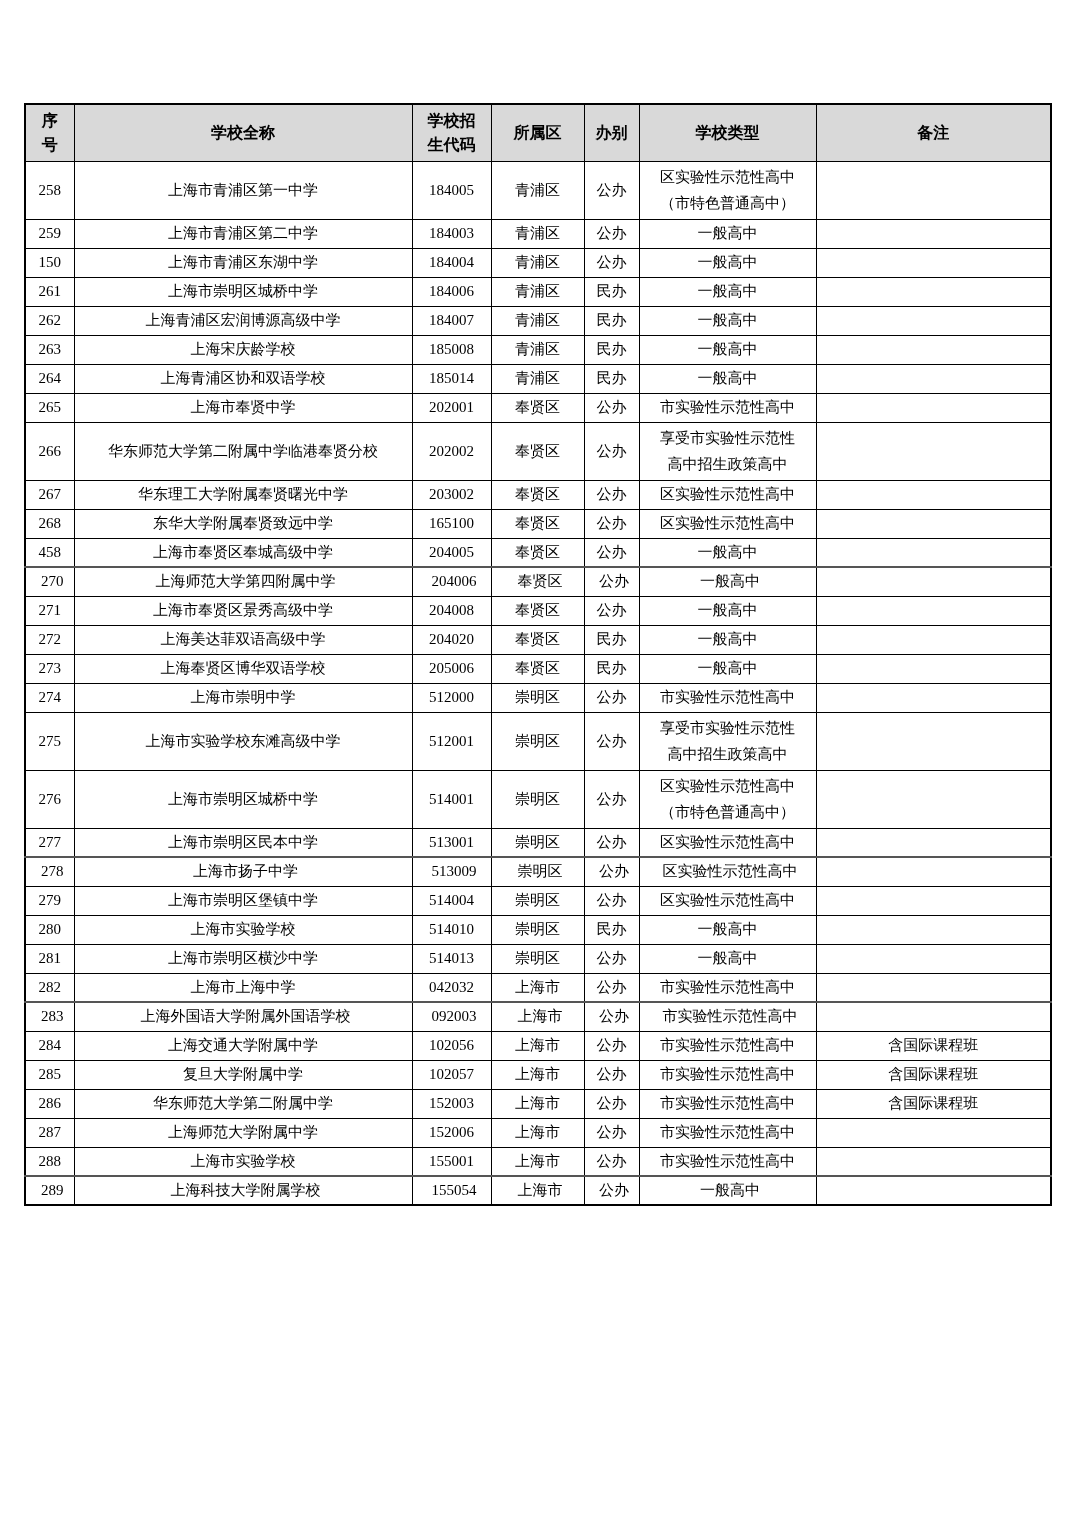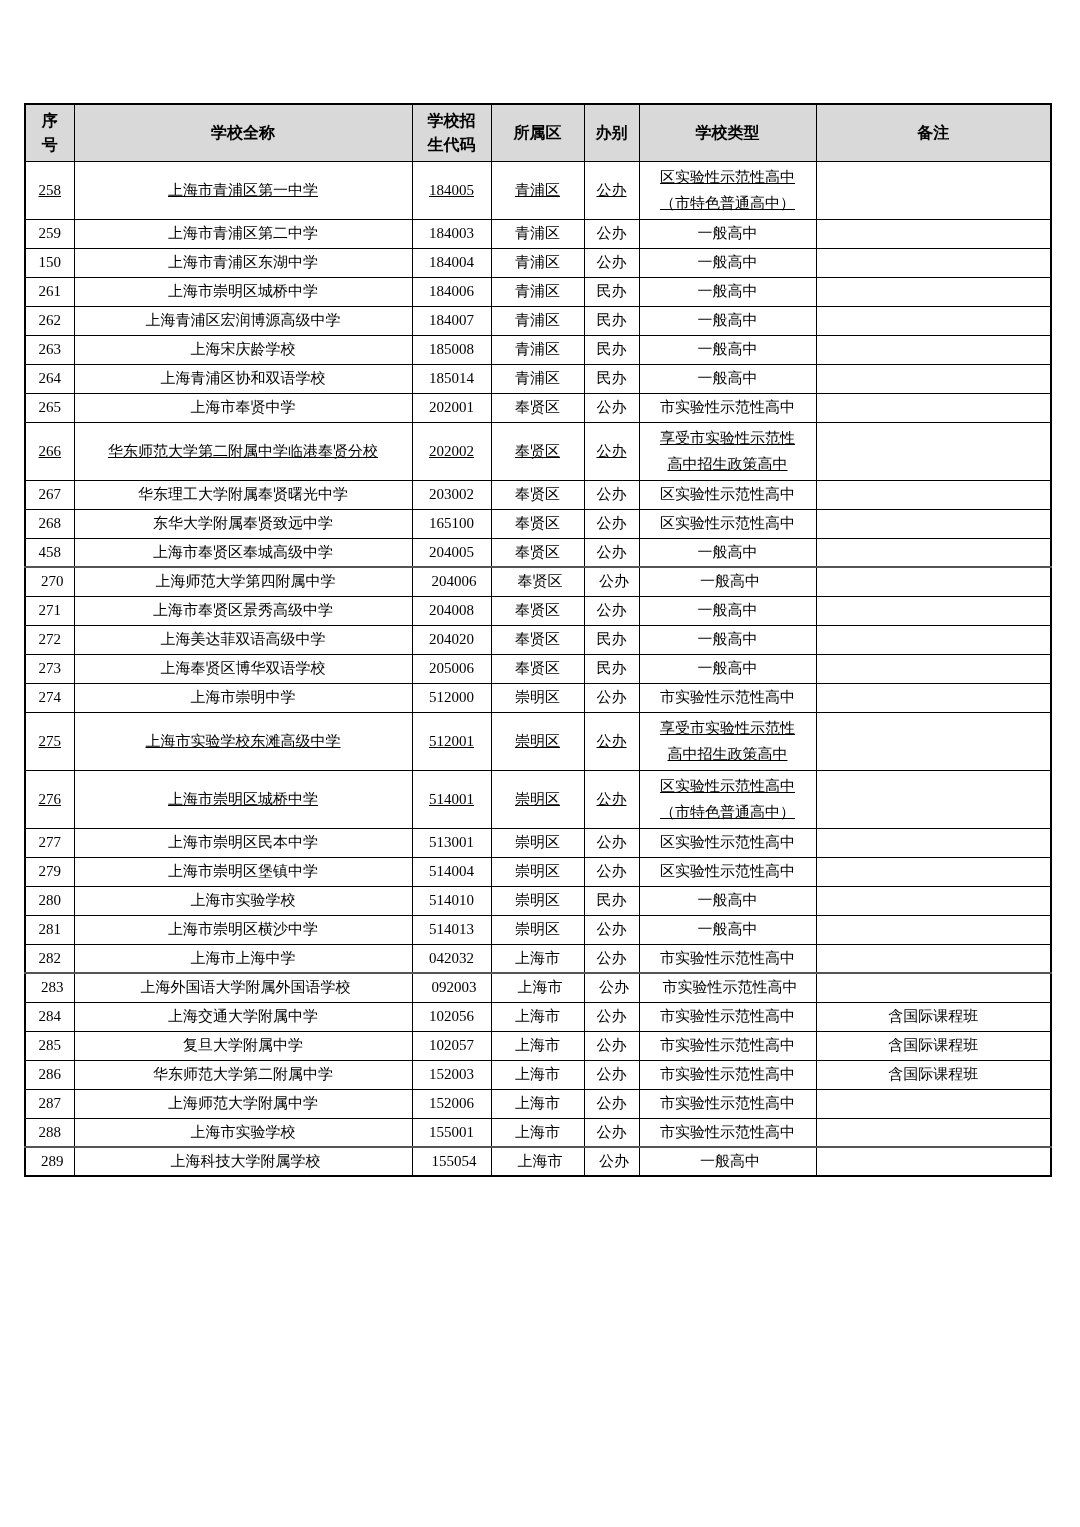--- a/index.html
+++ b/index.html
@@ -36,21 +36,21 @@
   th {
     font-weight:bold;
     font-size:16px;
     line-height:24px;
   }
   td {
     font-size:15px;
     line-height:21px;
   }
   tr.single { height:29px; }
-  tr.double { height:58px;text-decoration:underline; }
+  tr.double { height:58px; }
   tr.double td { line-height:26px; }
   
   tr.sep-top td { border-top:2px solid #555555;padding-left:8px; }
 </style>
 </head>
 <body>
 
 <div class="page">
   <table class="school-table">
     <colgroup>
@@ -253,20 +253,29 @@
   </tr>
         <tr class="single">
     <td>277</td>
     <td>上海市崇明区民本中学</td>
     <td>513001</td>
     <td>崇明区</td>
     <td>公办</td>
     <td>区实验性示范性高中</td>
     <td></td>
   </tr>
+        <tr class="single sep-top">
+    <td>278</td>
+    <td>上海市扬子中学</td>
+    <td>513009</td>
+    <td>崇明区</td>
+    <td>公办</td>
+    <td>区实验性示范性高中</td>
+    <td></td>
+  </tr>
         <tr class="single">
     <td>279</td>
     <td>上海市崇明区堡镇中学</td>
     <td>514004</td>
     <td>崇明区</td>
     <td>公办</td>
     <td>区实验性示范性高中</td>
     <td></td>
   </tr>
         <tr class="single">

